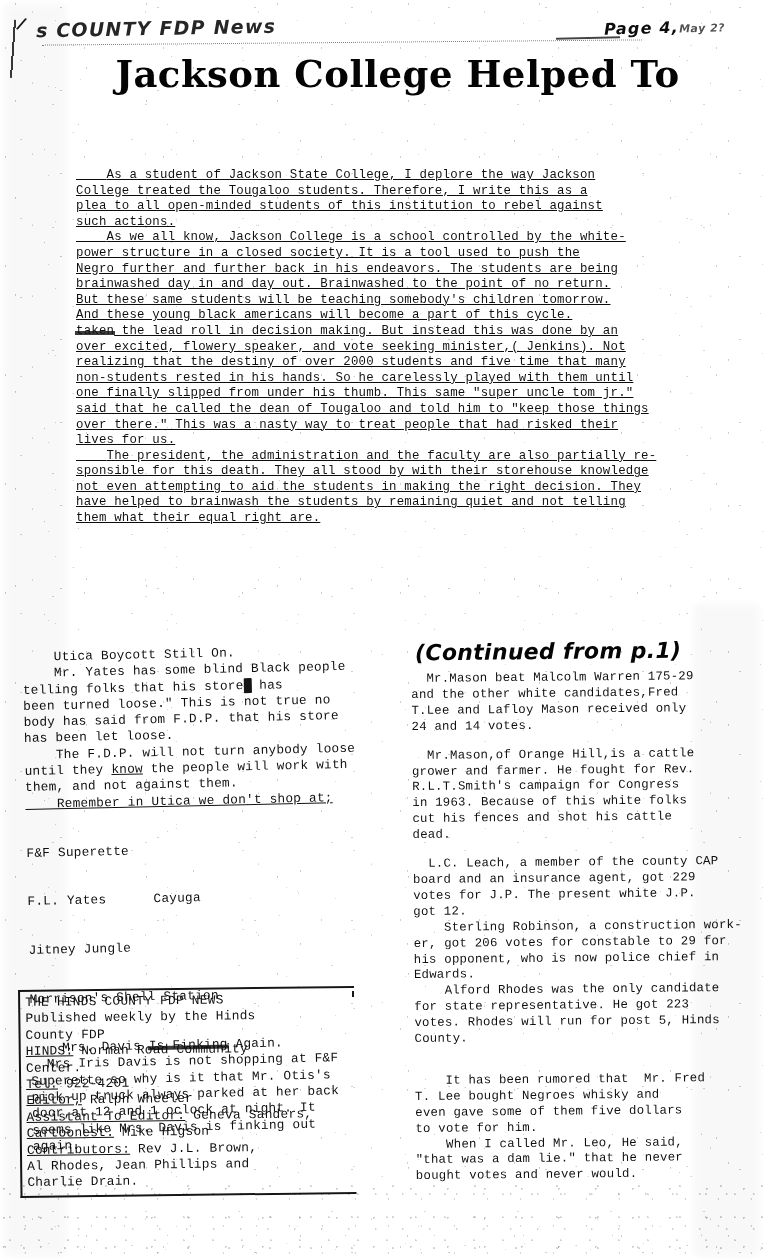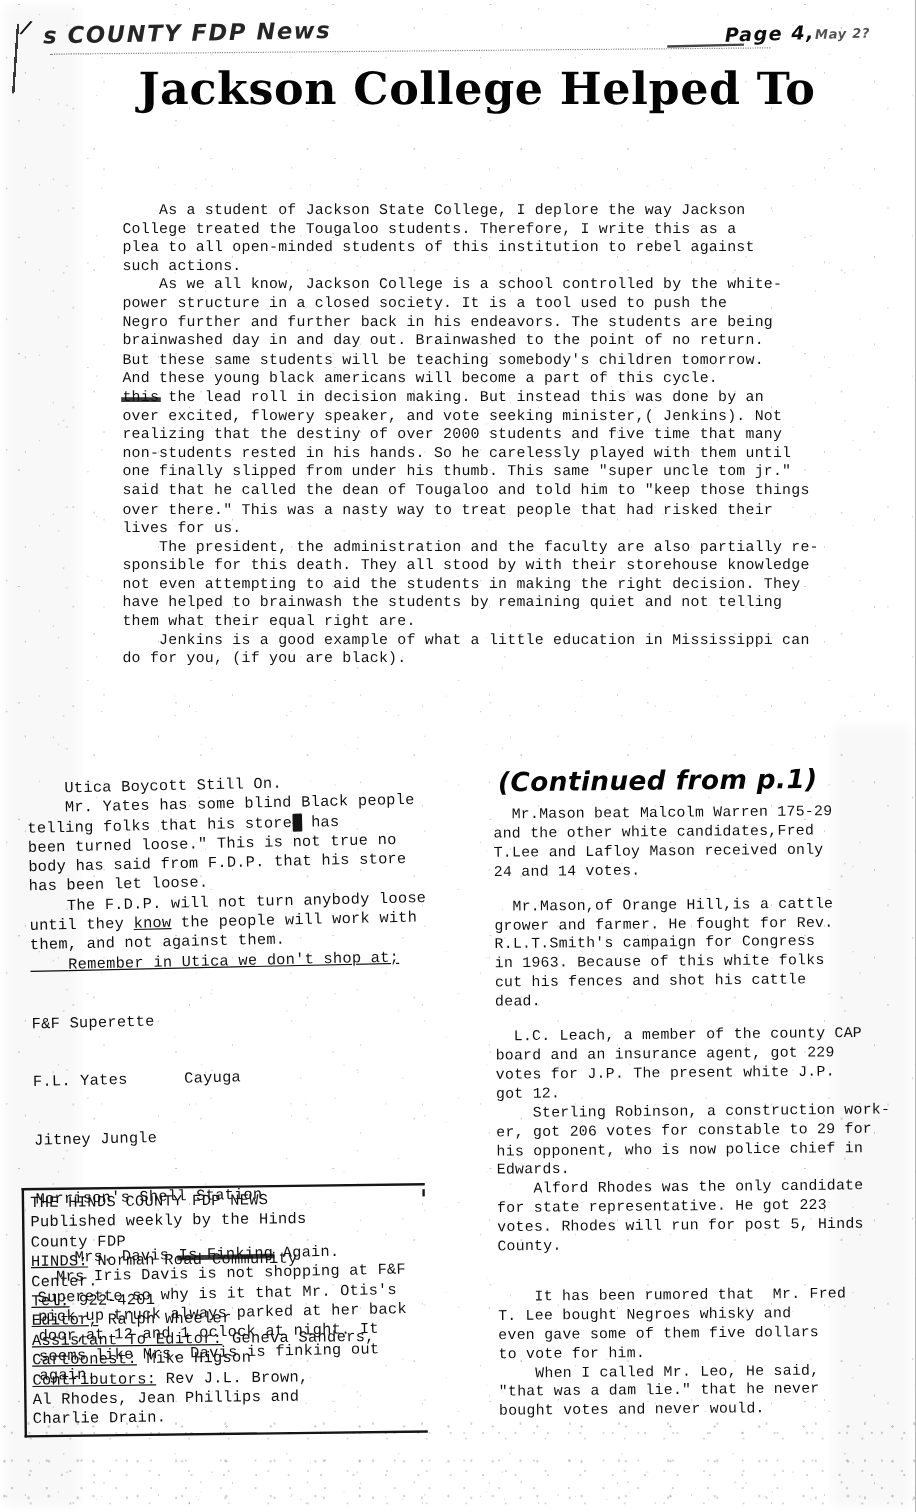--- a/index.html
+++ b/index.html
@@ -134,22 +134,23 @@
   .tw {
     font-family: "Liberation Mono", "DejaVu Sans Mono", monospace;
     font-size: 12.4px;
     line-height: 15.6px;
     letter-spacing: .2px;
     white-space: pre-wrap;
     color: #141414;
   }
   #article-body {
     position: absolute;
-    left: 102px; top: 168px;
+    left: 76px; top: 168px;
     width: 632px;
+    text-decoration: underline;
   }
   #article-body p { margin: 0; }
   
   #continued {
     position: absolute;
     left: 415px; top: 639px;
     font-family: "DejaVu Sans", sans-serif;
     font-style: italic;
     font-weight: bold;
     font-size: 22px;
@@ -253,35 +254,33 @@
     <p class="tw">    As a student of Jackson State College, I deplore the way Jackson
 College treated the Tougaloo students. Therefore, I write this as a
 plea to all open-minded students of this institution to rebel against
 such actions.</p>
     <p class="tw">    As we all know, Jackson College is a school controlled by the white-
 power structure in a closed society. It is a tool used to push the
 Negro further and further back in his endeavors. The students are being
 brainwashed day in and day out. Brainwashed to the point of no return.
 But these same students will be teaching somebody's children tomorrow.
 And these young black americans will become a part of this cycle.</p>
-    <p class="tw"><span class="strike-over">this</span><span> the lead roll in decision making. But instead this was done by an
+    <p class="tw"><span class="strike-over">taken</span><span> the lead roll in decision making. But instead this was done by an
 over excited, flowery speaker, and vote seeking minister,( Jenkins). Not
 realizing that the destiny of over 2000 students and five time that many
 non-students rested in his hands. So he carelessly played with them until
 one finally slipped from under his thumb. This same "super uncle tom jr."
 said that he called the dean of Tougaloo and told him to "keep those things
 over there." This was a nasty way to treat people that had risked their
 lives for us.</span></p>
     <p class="tw">    The president, the administration and the faculty are also partially re-
 sponsible for this death. They all stood by with their storehouse knowledge
 not even attempting to aid the students in making the right decision. They
 have helped to brainwash the students by remaining quiet and not telling
 them what their equal right are.</p>
-    <p class="tw">    Jenkins is a good example of what a little education in Mississippi can
-do for you, (if you are black).</p>
   </div>
 
   <div id="continued">(Continued from p.1)</div>
 
   <div id="col-left">
     <div class="tw"><span class="sec-head">    Utica Boycott Still On.</span><span>    Mr. Yates has some blind Black people
 telling folks that his store</span><span class="blot">#</span><span> has
 been turned loose." This is not true no
 body has said from F.D.P. that his store
 has been let loose.</span></div>

